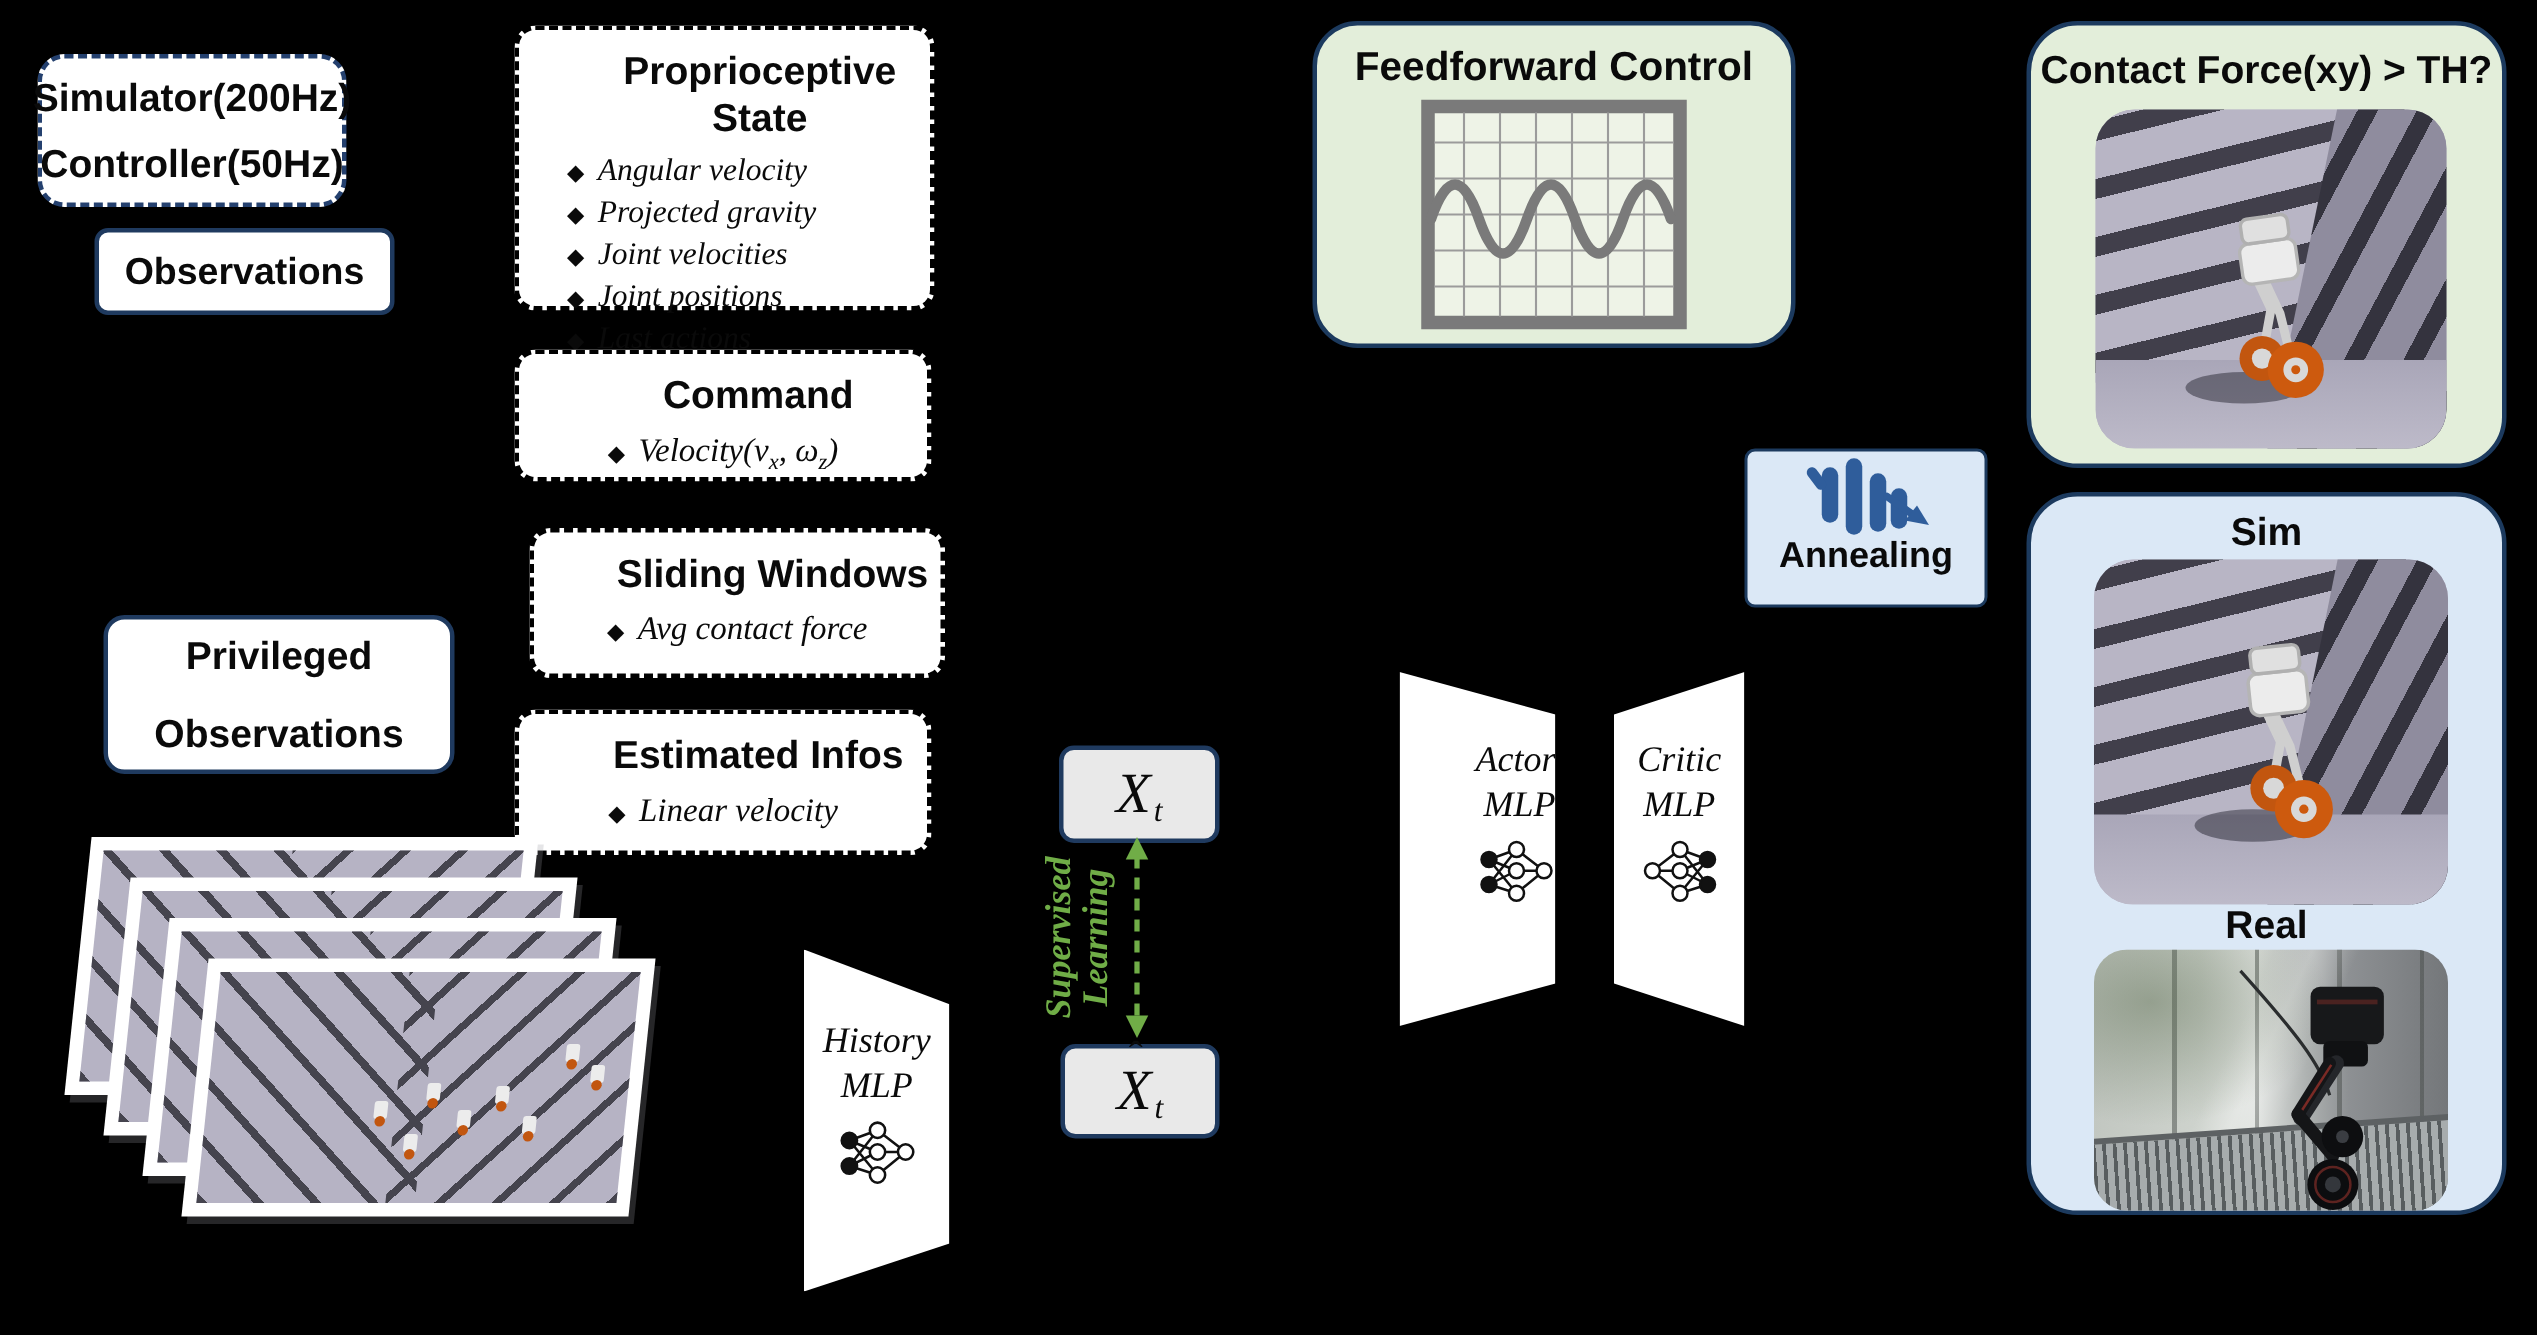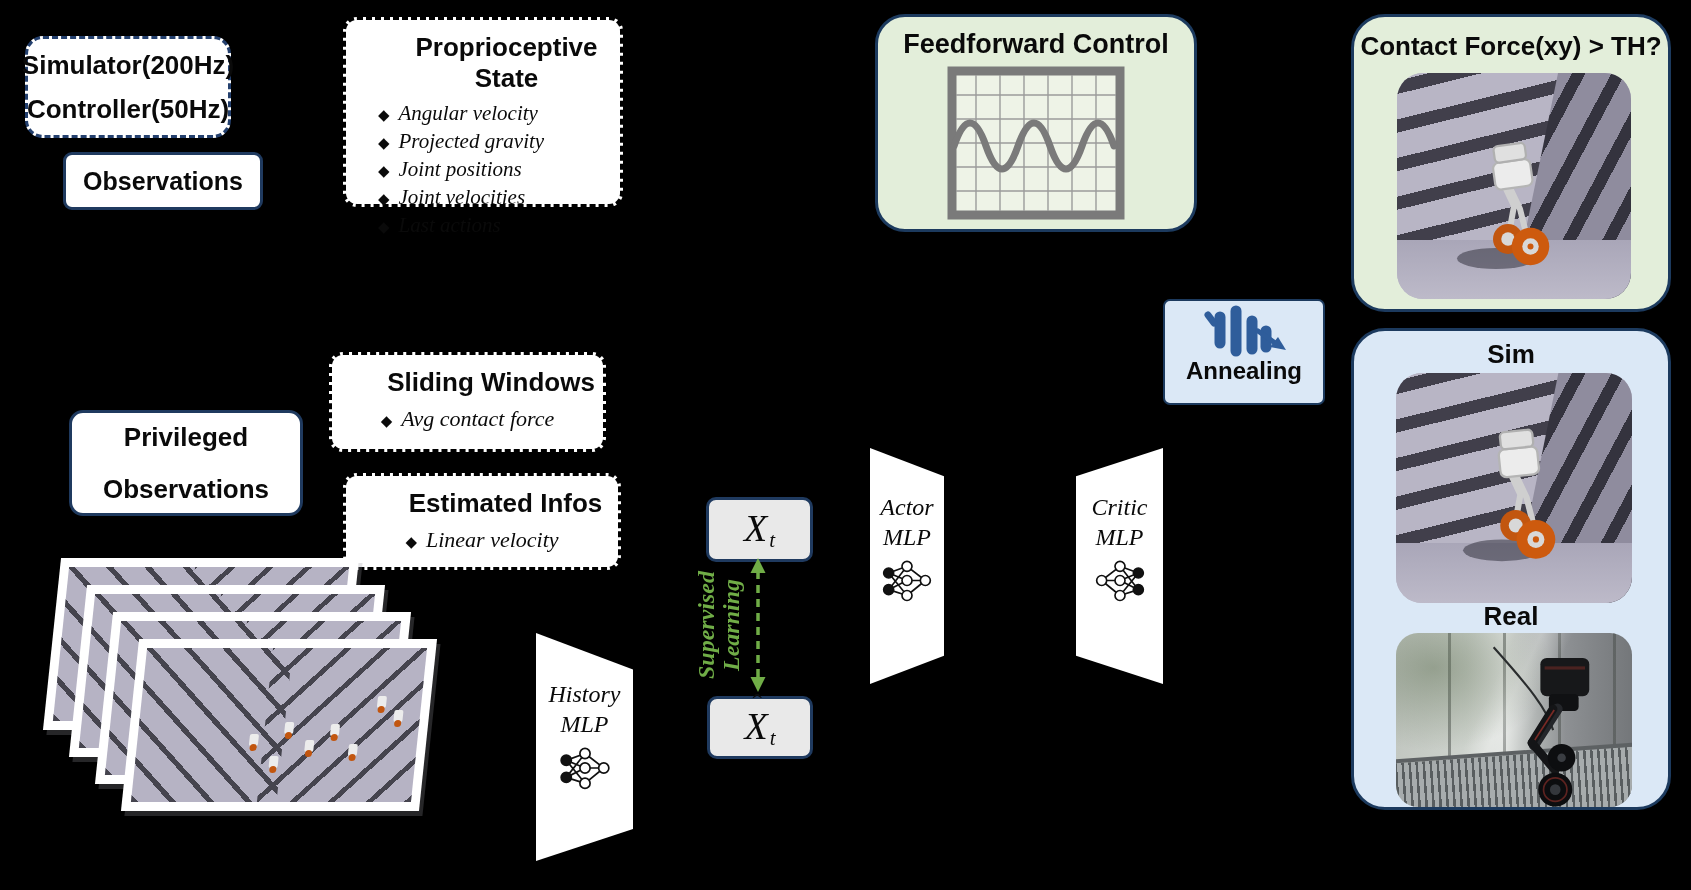--- a/index.html
+++ b/index.html
@@ -31,29 +31,29 @@
   .listbox{padding-top:8px;}
   .listbox .bt{font-size:26px;font-weight:700;text-align:center;margin:4px 0 6px;padding-left:47px;}
   .items{font-family:"Liberation Serif",serif;font-style:italic;font-size:21px;line-height:26px;margin-left:32px;}
   .items .row{white-space:nowrap;}
   .diam{font-style:normal;font-size:15px;margin-right:9px;font-family:"DejaVu Sans",sans-serif;}
   .single-item{font-family:"Liberation Serif",serif;font-style:italic;font-size:22px;text-align:center;margin-top:8px;}
   .single-item sub{font-size:15px;}
 
   .prop-box{left:343px;top:17px;width:280px;height:190px;}
   .cmd-box{left:343px;top:233px;width:278px;height:88px;}
-  .slid-box{left:329px;top:352px;width:277px;height:100px;}
+  .slid-box{left:353px;top:352px;width:277px;height:100px;}
   .est-box{left:343px;top:473px;width:278px;height:97px;}
 
   
   .trap{position:absolute;background:#fff;display:flex;flex-direction:column;align-items:center;
         font-family:"Liberation Serif",serif;font-style:italic;font-size:24px;line-height:30px;}
   .trap .mlp-icon{margin-top:6px;}
   .hist{left:536px;top:633px;width:97px;height:182px;clip-path:polygon(0 0,100% 16%,100% 86%,0 100%);padding-top:46px;}
-  .actor{left:870px;top:448px;width:74px;height:192px;clip-path:polygon(0 0,100% 12%,100% 88%,0 100%);padding-top:44px;}
+  .actor{left:933px;top:448px;width:104px;height:192px;clip-path:polygon(0 0,100% 12%,100% 88%,0 100%);padding-top:44px;align-items:flex-end;}
   .critic{left:1076px;top:448px;width:87px;height:192px;clip-path:polygon(0 12%,100% 0,100% 100%,0 88%);padding-top:44px;}
 
   
   .xbox{position:absolute;background:#e9e9e9;border:3px solid var(--navy);border-radius:10px;
         font-family:"Liberation Serif",serif;font-style:italic;}
   .xbox .X{font-size:38px;}
   .xbox .sub{font-size:21px;vertical-align:-6px;margin-left:2px;}
   .xb1{left:706px;top:497px;width:101px;height:59px;}
   .xb2{left:707px;top:696px;width:100px;height:57px;}
   .hatwrap{position:relative;display:inline-block;}
@@ -132,26 +132,32 @@
 
   <div class="wbox solid-navy obs-box center-col">
     <div>Observations</div>
   </div>
 
   <div class="wbox dash-black prop-box listbox">
     <div class="bt">Proprioceptive State</div>
     <div class="items">
       <div class="row"><span class="diam">◆</span><span>Angular velocity</span></div>
       <div class="row"><span class="diam">◆</span><span>Projected gravity</span></div>
+      <div class="row"><span class="diam">◆</span><span>Joint velocities</span></div>
       <div class="row"><span class="diam">◆</span><span>Joint positions</span></div>
-      <div class="row"><span class="diam">◆</span><span>Joint velocities</span></div>
       <div class="row"><span class="diam">◆</span><span>Last actions</span></div>
     </div>
   </div>
 
+  <div class="wbox dash-black cmd-box listbox">
+    <div class="bt">Command</div>
+    <div class="single-item">
+      <span class="diam">◆</span><span>Velocity(v</span><sub>x</sub><span>, ω</span><sub>z</sub><span>)</span>
+    </div>
+  </div>
 
   <div class="wbox dash-black slid-box listbox">
     <div class="bt">Sliding Windows</div>
     <div class="single-item">
       <span class="diam">◆</span><span>Avg contact force</span>
     </div>
   </div>
 
   <div class="wbox dash-black est-box listbox">
     <div class="bt">Estimated Infos</div>

